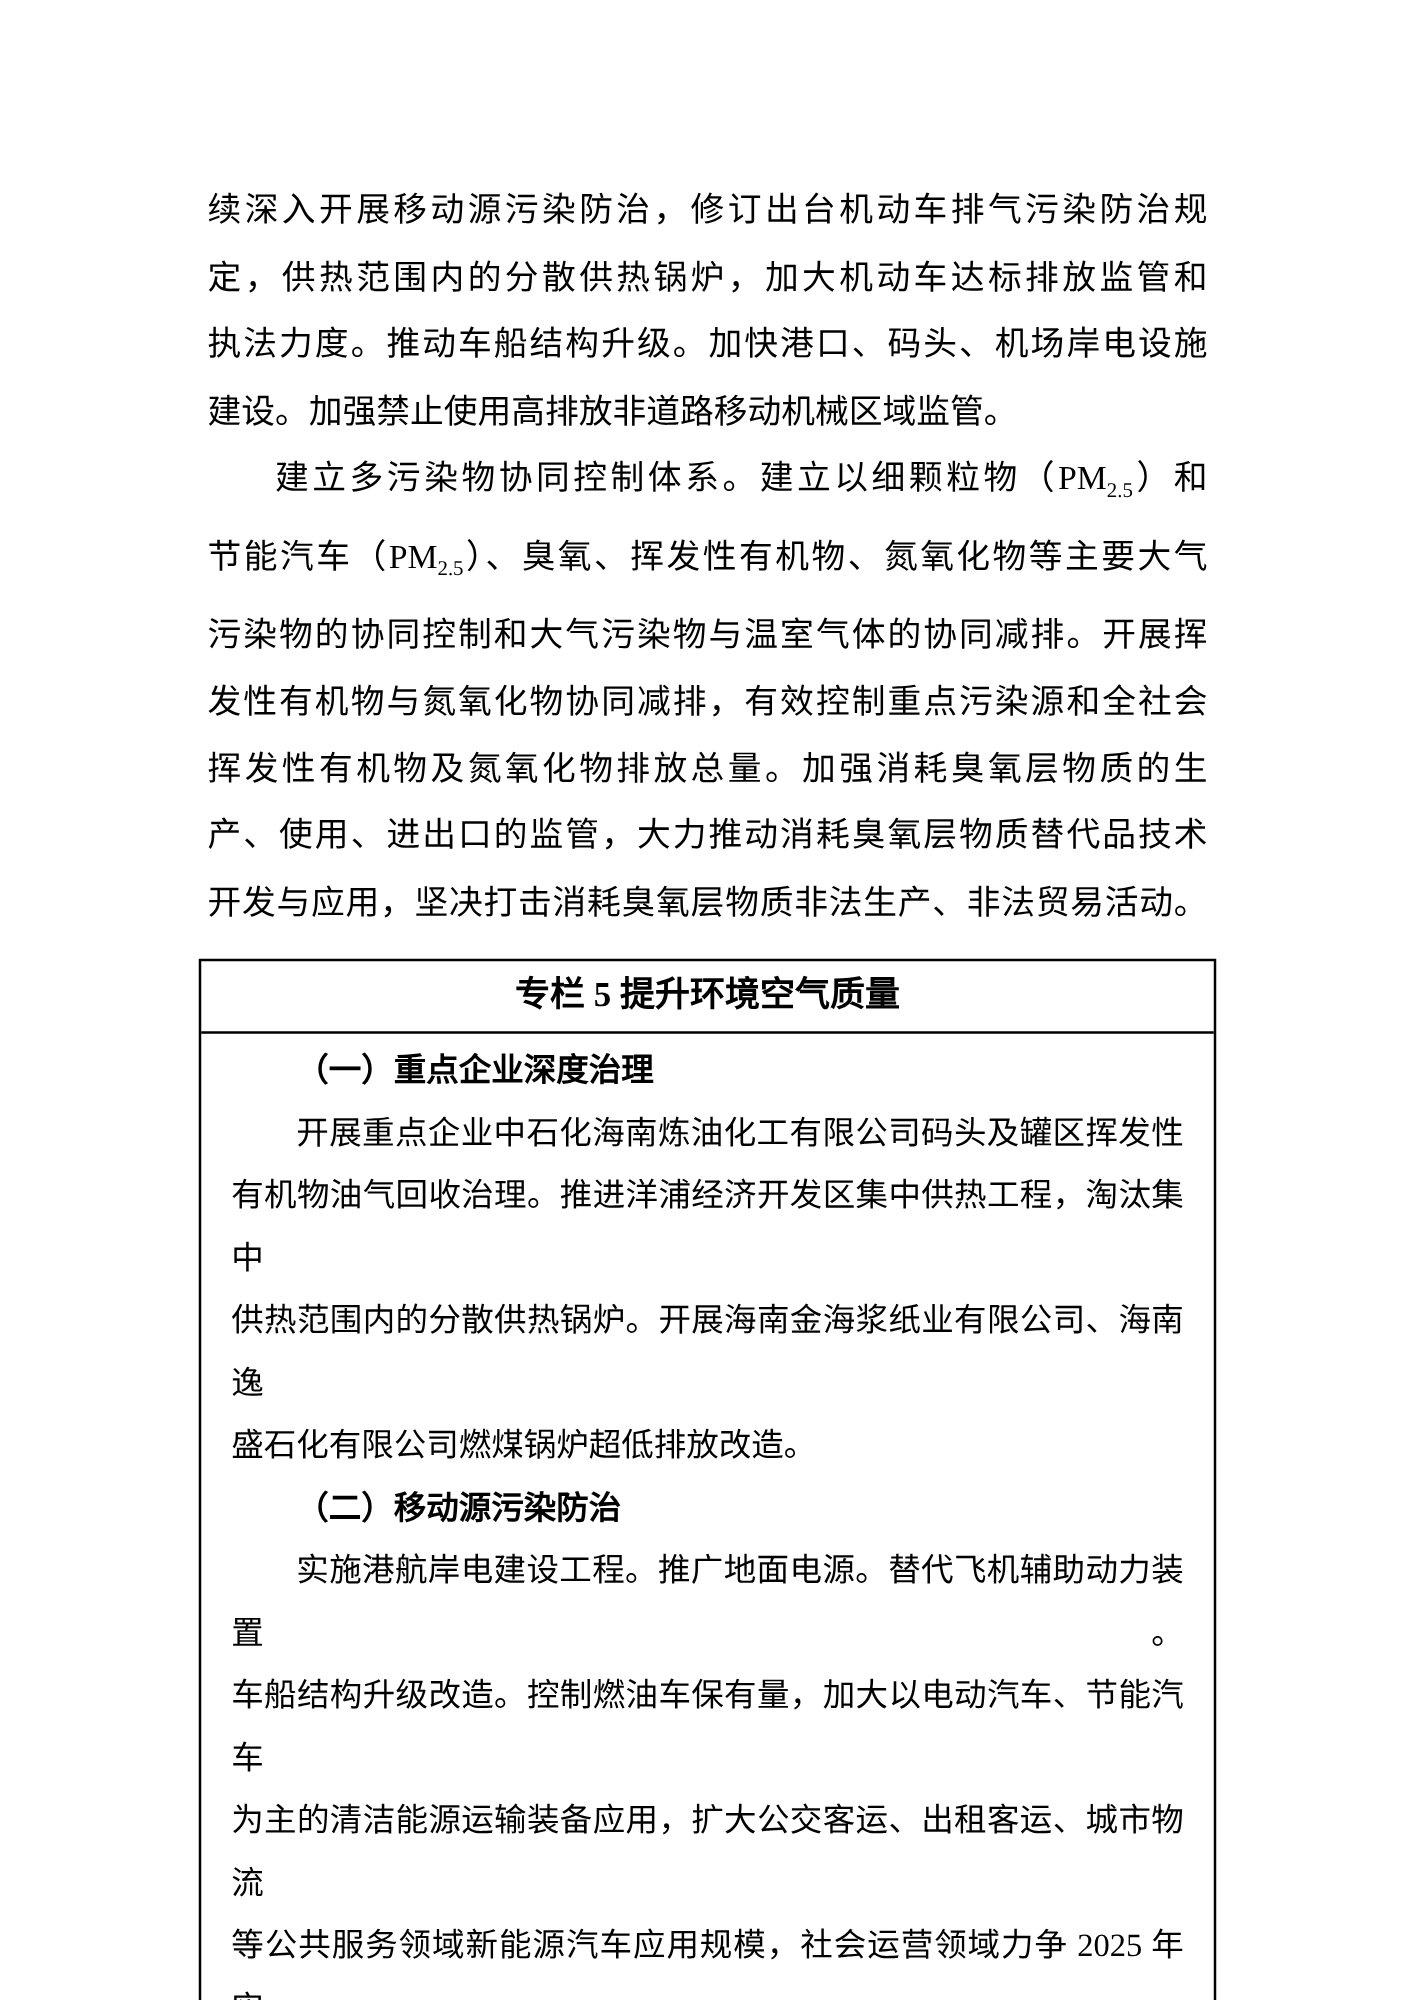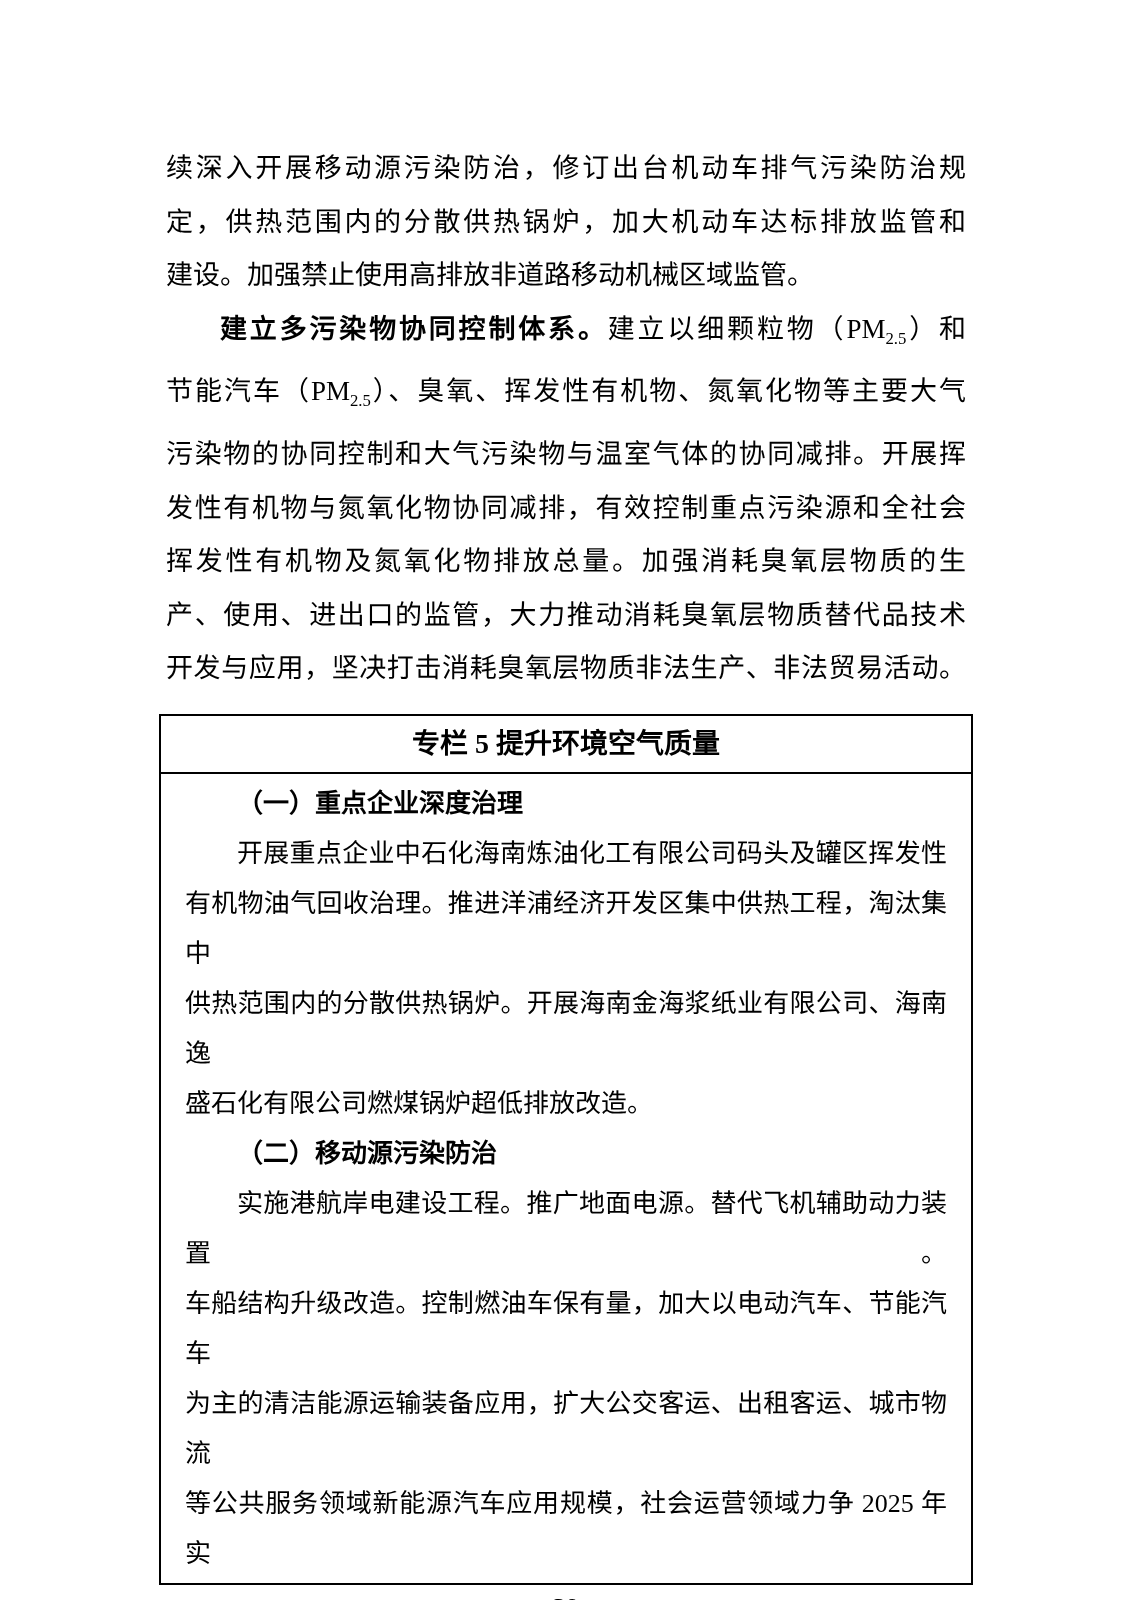--- a/index.html
+++ b/index.html
@@ -16,21 +16,21 @@
   .textblock {
     width: 800px; margin: 0 auto;
     font-size: 27px; line-height: 53.5px;
   }
   .line {
     text-align: justify;
     text-align-last: justify;
   }
   .line.end { text-align-last: left; }
   .line.indent { text-indent: 54px; }
-  .lead-bold { font-weight: bold; }
+  .lead-bold { font-weight: normal; }
   sub.pm { font-size: 0.62em; }
 
   
   .box {
     width: 810px; margin: 18px auto 0;
     border: 2px solid #000000;
   }
   .box-title {
     border-bottom: 2px solid #000000;
     height: 56px; line-height: 56px;
@@ -60,20 +60,21 @@
 </head>
 <body>
 
 <div class="page">
 
   <div class="textblock">
 
     <div>
       <div class="line">续深入开展移动源污染防治，修订出台机动车排气污染防治规</div>
       <div class="line">定，供热范围内的分散供热锅炉，加大机动车达标排放监管和</div>
+      <div class="line">执法力度。推动车船结构升级。加快港口、码头、机场岸电设施</div>
       <div class="line end">建设。加强禁止使用高排放非道路移动机械区域监管。</div>
     </div>
 
     <div>
       <div class="line indent">
         <span class="lead-bold">建立多污染物协同控制体系。</span><span>建立以细颗粒物（PM</span><sub class="pm">2.5</sub><span>）和</span>
       </div>
       <div class="line">
         <span>节能汽车（PM</span><sub class="pm">2.5</sub><span>）、臭氧、挥发性有机物、氮氧化物等主要大气</span>
       </div>

